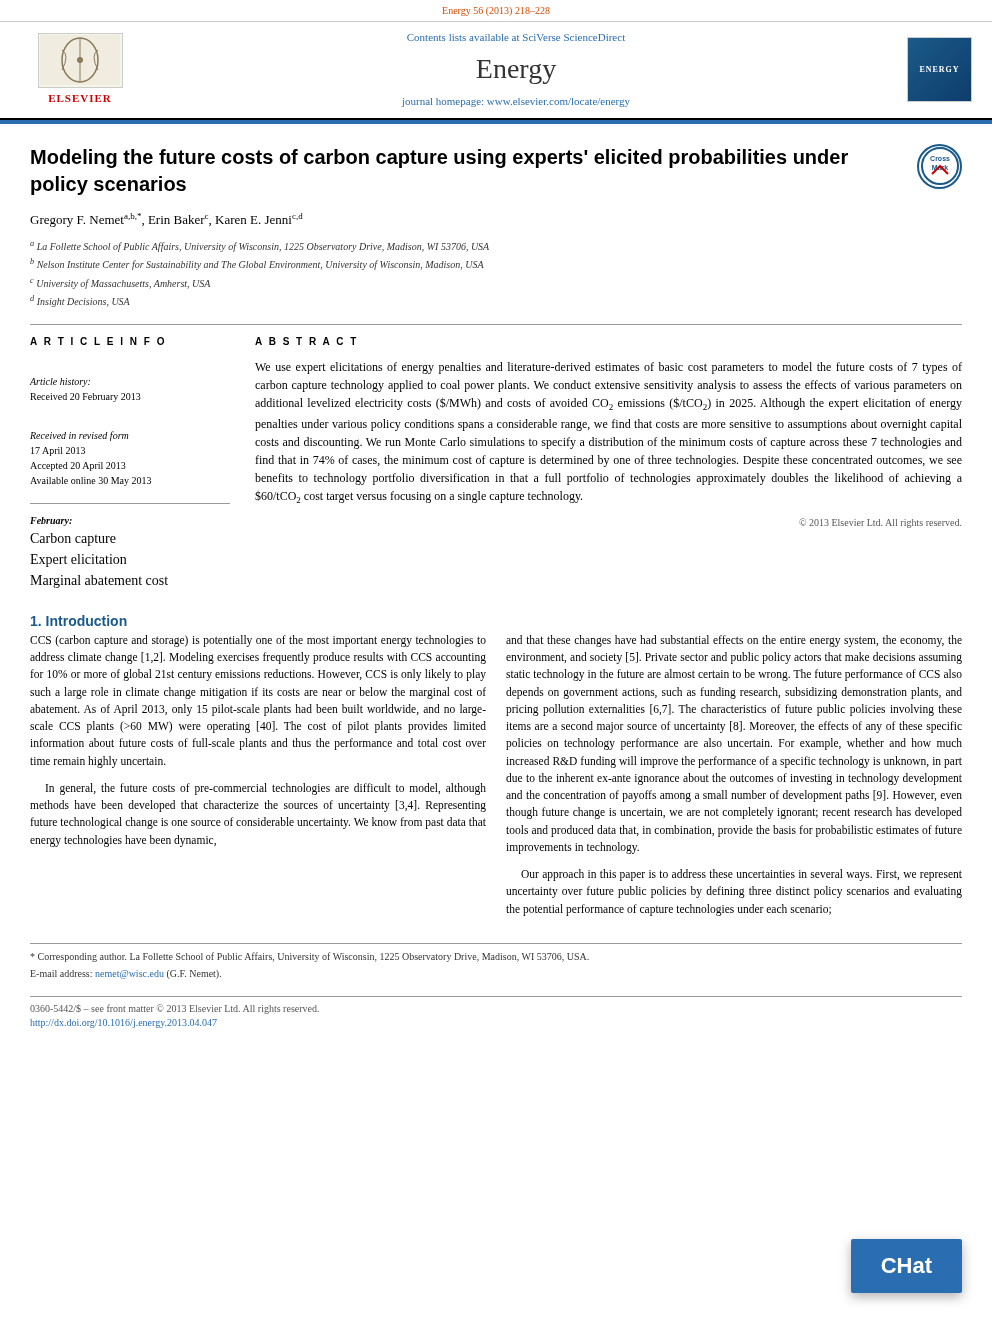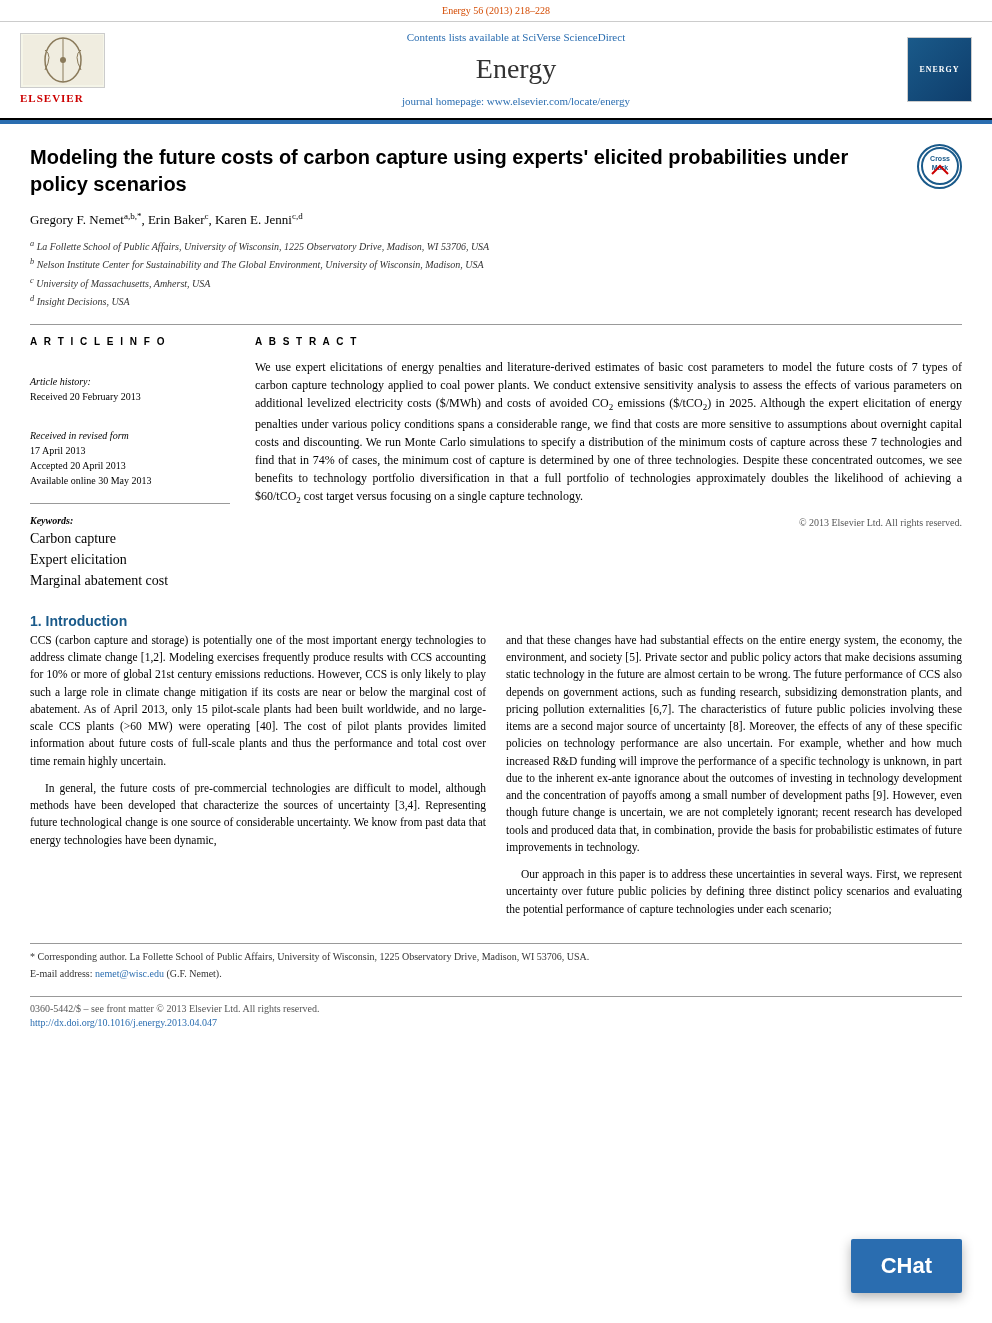--- a/index.html
+++ b/index.html
@@ -29,21 +29,21 @@
       padding: 8px 20px;
       border-bottom: 2px solid #000;
     }
     .journal-header-left {
       width: 120px;
       flex-shrink: 0;
     }
     .elsevier-logo {
       display: flex;
       flex-direction: column;
-      align-items: flex-start;
+      align-items: center;
     }
     .elsevier-logo .logo-art {
       width: 85px;
       height: 55px;
       background: #f5f5e8;
       border: 1px solid #ccc;
       display: flex;
       align-items: center;
       justify-content: center;
       font-size: 9px;
@@ -428,21 +428,21 @@
         <div class="history-value">Received 20 February 2013</div>
         <div class="history-label">Received in revised form</div>
         <div class="history-value">17 April 2013</div>
         <div class="history-value">Accepted 20 April 2013</div>
         <div class="history-value">Available online 30 May 2013</div>
       </div>
 
       <hr class="thin-line">
 
       <div class="keywords-section">
-        <div class="keywords-label">Keywords:</div>
+        <div class="keywords-label">February:</div>
         <div class="keyword-item">Carbon capture</div>
         <div class="keyword-item">Expert elicitation</div>
         <div class="keyword-item">Marginal abatement cost</div>
       </div>
     </div>
 
     <div class="right-col">
       <div class="section-heading">A B S T R A C T</div>
       <div class="abstract-text">
         We use expert elicitations of energy penalties and literature-derived estimates of basic cost parameters to model the future costs of 7 types of carbon capture technology applied to coal power plants. We conduct extensive sensitivity analysis to assess the effects of various parameters on additional levelized electricity costs ($/MWh) and costs of avoided CO<span class="sub2">2</span> emissions ($/tCO<span class="sub2">2</span>) in 2025. Although the expert elicitation of energy penalties under various policy conditions spans a considerable range, we find that costs are more sensitive to assumptions about overnight capital costs and discounting. We run Monte Carlo simulations to specify a distribution of the minimum costs of capture across these 7 technologies and find that in 74% of cases, the minimum cost of capture is determined by one of three technologies. Despite these concentrated outcomes, we see benefits to technology portfolio diversification in that a full portfolio of technologies approximately doubles the likelihood of achieving a $60/tCO<span class="sub2">2</span> cost target versus focusing on a single capture technology.

